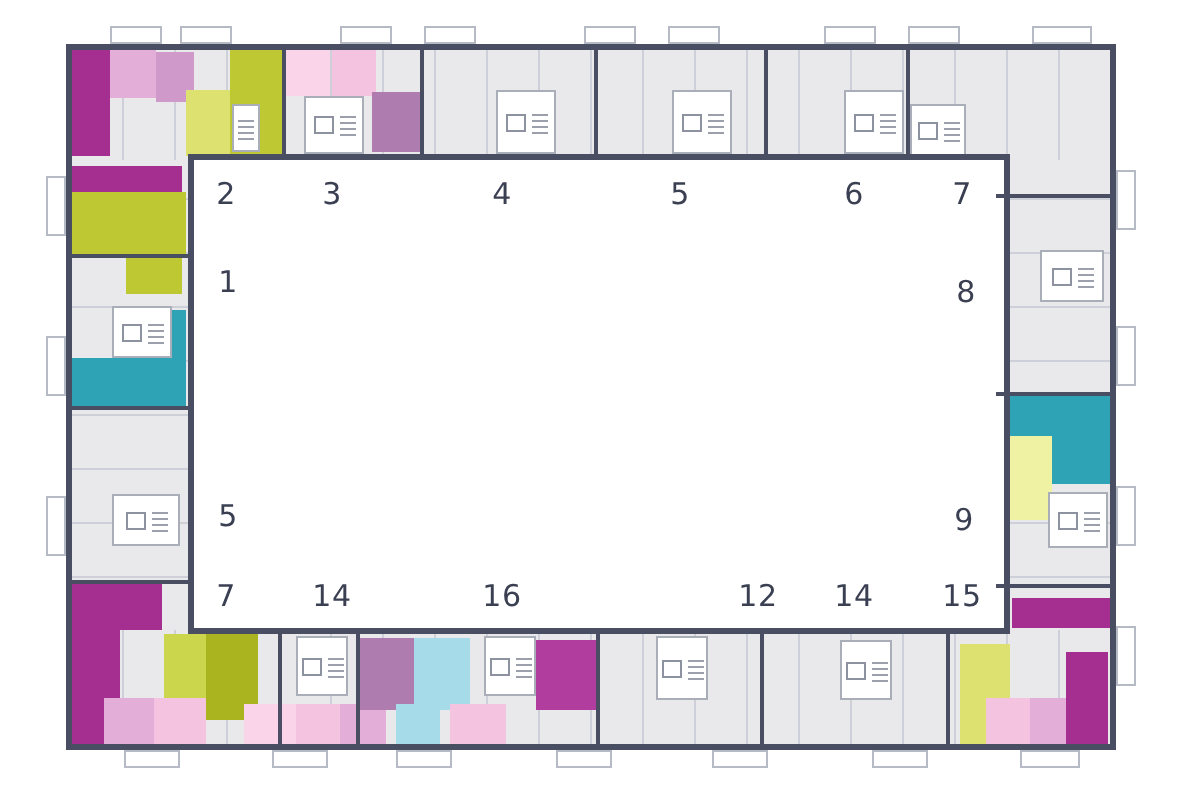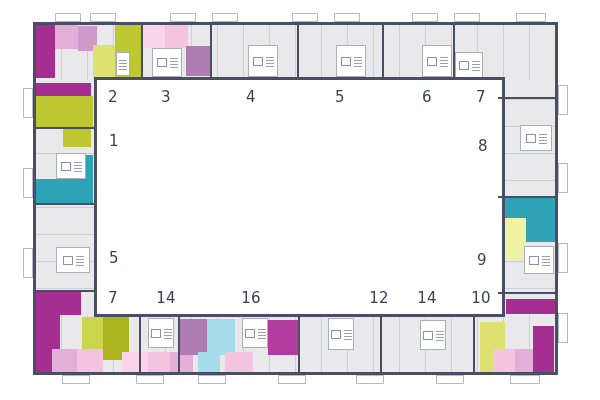--- a/index.html
+++ b/index.html
@@ -228,20 +228,20 @@
     <div class="balcony" style="left: 558px; top: 313px; width: 10px; height: 30px;"></div>
     <span class="secnum" style="left: 114px; top: 141px;">1</span>
     <span class="secnum" style="left: 113px; top: 97px;">2</span>
     <span class="secnum" style="left: 166px; top: 97px;">3</span>
     <span class="secnum" style="left: 251px; top: 97px;">4</span>
     <span class="secnum" style="left: 340px; top: 97px;">5</span>
     <span class="secnum" style="left: 427px; top: 97px;">6</span>
     <span class="secnum" style="left: 481px; top: 97px;">7</span>
     <span class="secnum" style="left: 483px; top: 146px;">8</span>
     <span class="secnum" style="left: 482px; top: 260px;">9</span>
-    <span class="secnum" style="left: 481px; top: 298px;">10</span>
+    <span class="secnum" style="left: 481px; top: 298px;">15</span>
     <span class="secnum" style="left: 427px; top: 298px;">14</span>
     <span class="secnum" style="left: 340px; top: 298px; margin-left: 39px;">12</span>
     <span class="secnum" style="left: 251px; top: 298px;">16</span>
     <span class="secnum" style="left: 166px; top: 298px;">14</span>
     <span class="secnum" style="left: 113px; top: 298px;">7</span>
     <span class="secnum" style="left: 114px; top: 258px;">5</span>
   </div>
 
 </body></html>

